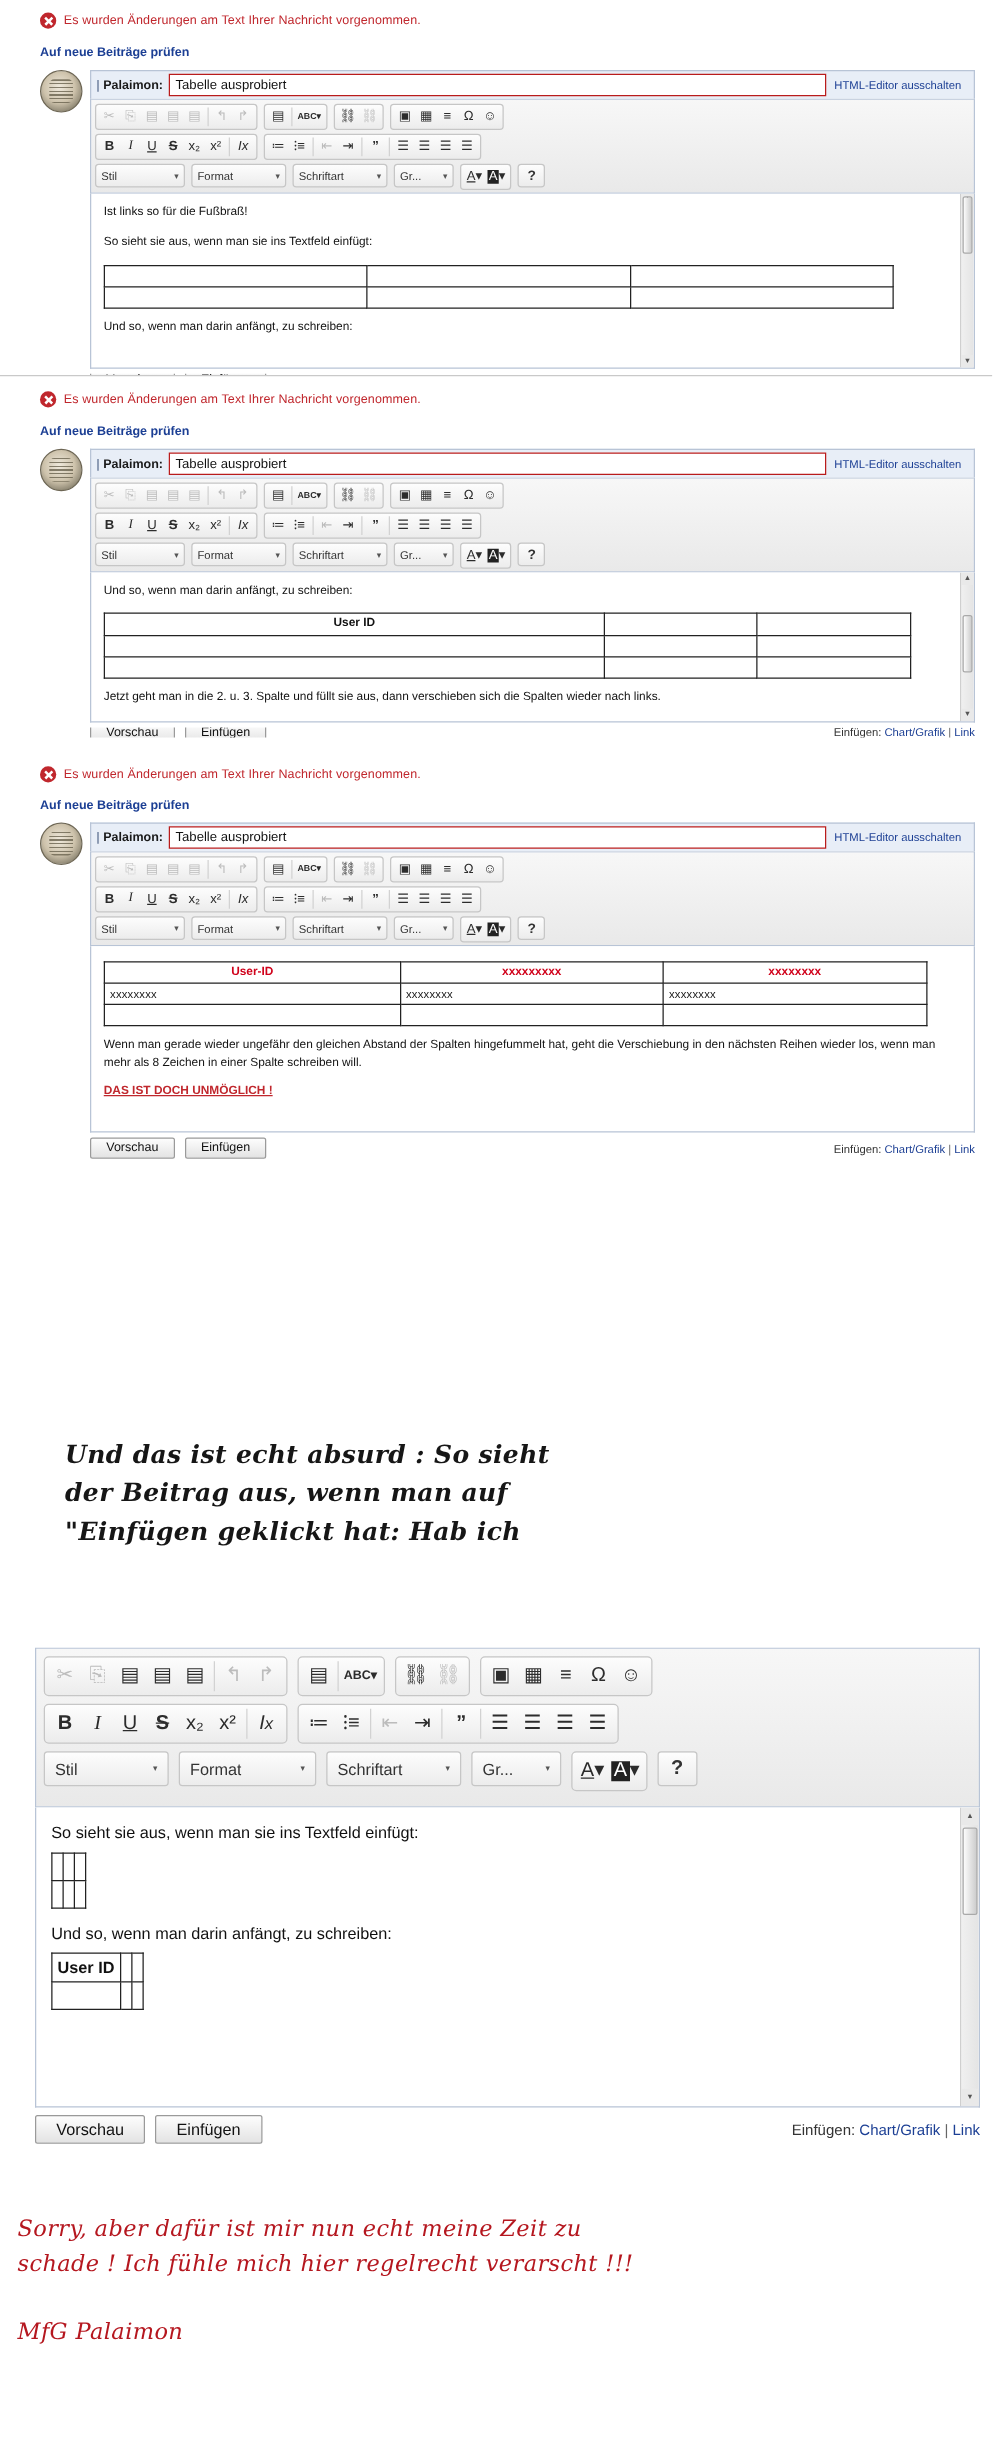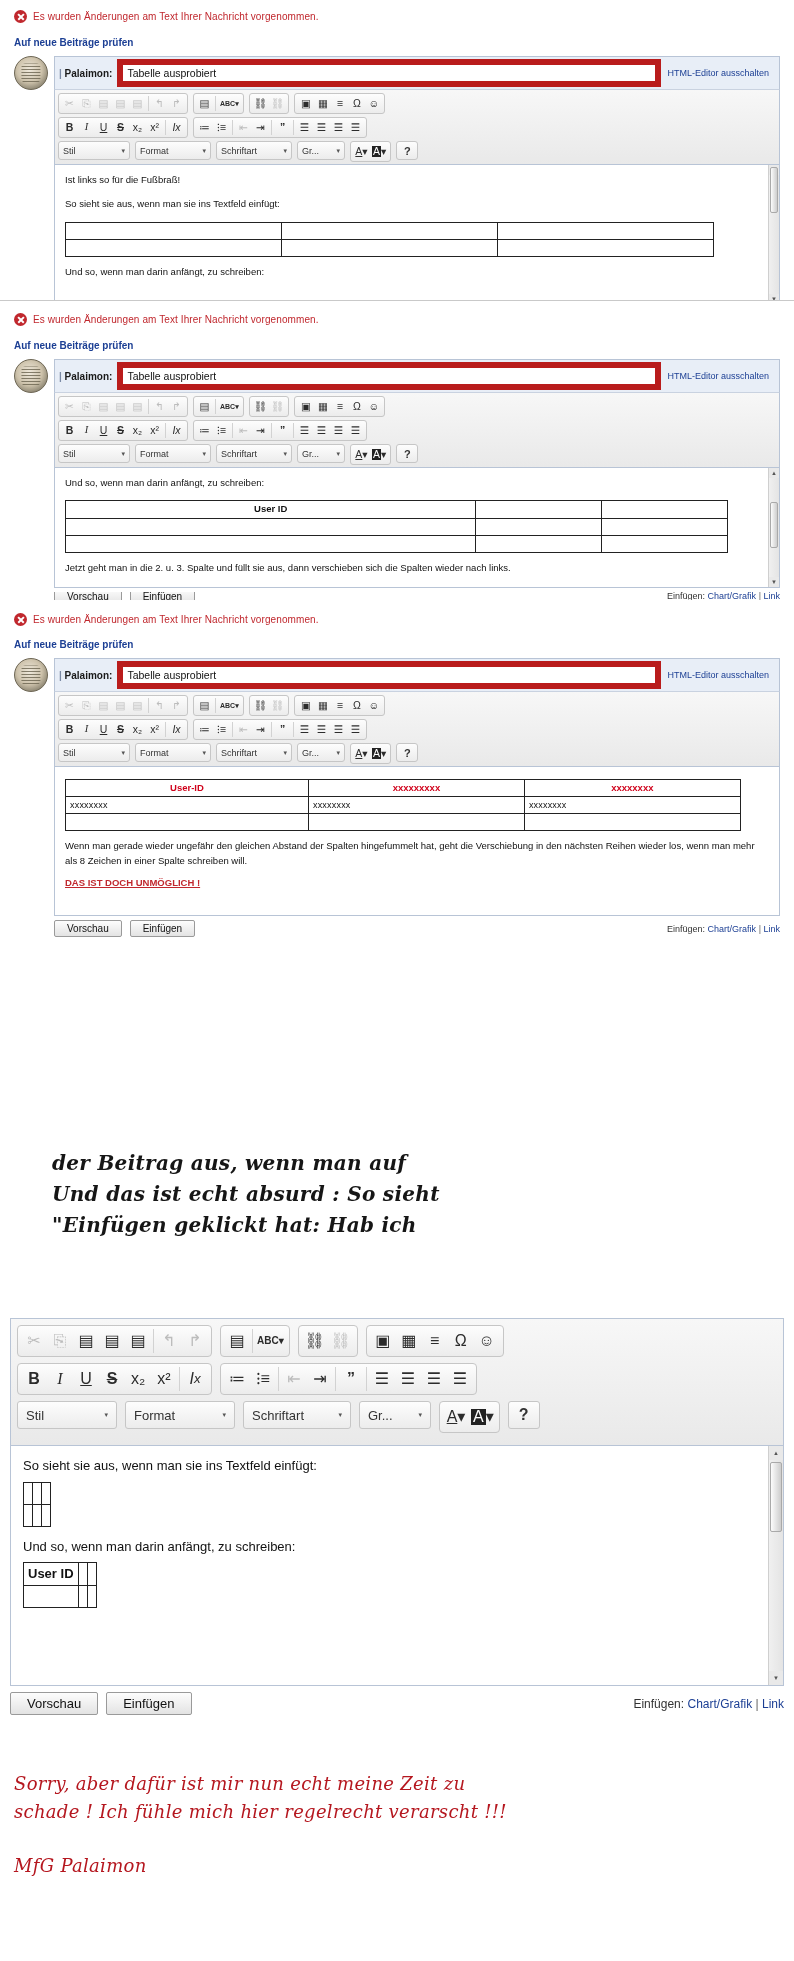--- a/index.html
+++ b/index.html
@@ -45,21 +45,21 @@
 
   .subject-bar {
     display: flex; align-items: center;
     background: #e8eef7; border: 1px solid #b8c4d6; border-bottom: none;
     padding: 2px 4px;
   }
   .subject-author { font-size: 10px; font-weight: bold; color: #1a1a1a; white-space: nowrap; }
   .subject-author .pipe { color:#7b8aa5; }
   .subject-input {
     flex: 1 1 auto; margin-left: 5px; background: #fff;
-    border: 6px solid #b91c1c; font-size: 10.5px; padding: 2px 4px; color:#111;
+    border: 1px solid #b91c1c; font-size: 10.5px; padding: 2px 4px; color:#111;
     min-width: 0;
   }
   .subject-right { font-size: 9px; color: #1c3f94; padding: 0 6px; white-space: nowrap; }
 
   .tb-wrap {
     border: 1px solid #b8c4d6; border-top: 1px solid #c9d2e0;
     background: linear-gradient(#f7f7f7,#e9e9e9);
     padding: 3px 3px 2px 3px;
   }
   .tb-row { display: flex; align-items: stretch; gap: 5px; margin-bottom: 3px; }
@@ -125,21 +125,21 @@
     font-size: 10px; padding: 2px 12px; color: #111; margin-right: 8px;
   }
   .btn-right { margin-left: auto; font-size: 9px; color: #333; }
   .btn-right a { color: #1c3f94; text-decoration: none; }
   .btn-right .sep { color:#666; }
 
   .snip-divider { height: 1px; background: #c9c9c9; }
 
   
   .snip { position: absolute; left: 0; width: 794px; overflow: hidden; }
-  .snip-inner { position: relative; }
+  .snip-inner { position: relative; margin-left: 18px; }
 
   
   .hand {
     font-family: "DejaVu Serif", serif; font-style: italic; font-weight: bold;
     font-size: 20px; line-height: 1.55; color: #161616; letter-spacing: .3px;
   }
   .hand.red { color: #b5171f; font-weight: normal; font-size: 18px; }
 
   
   .big .tb-btn { min-width: 26px; height: 26px; font-size: 16px; }
@@ -593,22 +593,22 @@
               <a href="#">Link</a>
             </span>
           </div>
         </div>
       </div>
     </div>
   </div>
 
   <div class="snip" style="top:1148px;height:160px;">
     <div class="hand" style="padding-left:52px">
+      <div>Und das ist echt absurd : So sieht</div>
       <div>der Beitrag aus, wenn man auf</div>
-      <div>Und das ist echt absurd : So sieht</div>
       <div>"Einfügen geklickt hat: Hab ich</div>
     </div>
   </div>
 
   <div class="snip big" style="top:1318px; height:400px;">
     <div class="snip-inner" style="padding:0 10px;">
       <div class="editor">
 
         <div class="tb-wrap" style="border-top:1px solid #b8c4d6">
           <div class="tb-row">

